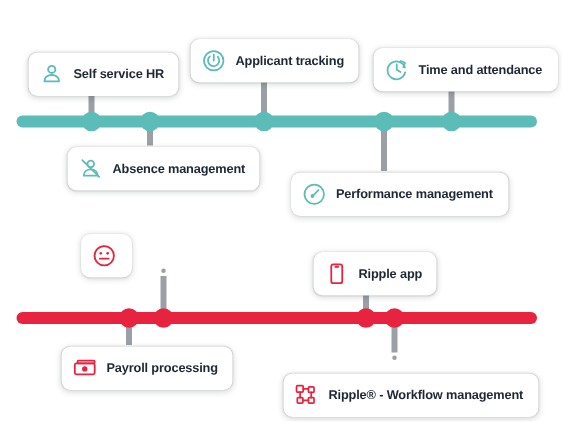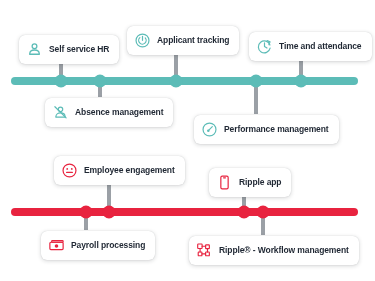--- a/index.html
+++ b/index.html
@@ -188,21 +188,20 @@
 
   <div class="card" style="left:54px; top:156px;">
     <span class="ico">
       <svg viewBox="0 0 20 20" fill="none" stroke="#E8233F" stroke-width="1.4" stroke-linecap="round">
         <circle cx="10" cy="10" r="7.6"></circle>
         <circle cx="7.3" cy="8.1" r="1.05" fill="#E8233F" stroke="none"></circle>
         <circle cx="12.7" cy="8.1" r="1.05" fill="#E8233F" stroke="none"></circle>
         <path d="M6.6 12.3h6.8"></path>
       </svg>
     </span>
-    <span class="label">Employee engagement</span>
   </div>
 
   <div class="card" style="left:209px; top:168px;">
     <span class="ico">
       <svg viewBox="0 0 20 20" fill="none" stroke="#E8233F" stroke-width="1.4" stroke-linejoin="round">
         <rect x="5.7" y="2.6" width="8.6" height="14.8" rx="1.6"></rect>
         <path d="M8.9 4.5h2.2" stroke-linecap="round"></path>
       </svg>
     </span>
     <span class="label">Ripple app</span>
@@ -212,21 +211,21 @@
     <span class="ico">
       <svg viewBox="0 0 20 20" fill="none" stroke="#E8233F" stroke-width="1.4" stroke-linejoin="round">
         <rect x="2.2" y="6.2" width="15.6" height="8.6" rx="1.2"></rect>
         <rect x="4.3" y="4.1" width="13.5" height="2" rx="0.8"></rect>
         <circle cx="10" cy="10.5" r="2.1" fill="#E8233F" stroke="none"></circle>
       </svg>
     </span>
     <span class="label">Payroll processing</span>
   </div>
 
-  <div class="card" style="left:189px; top:236px;">
+  <div class="card" style="left:189px; top:249px;">
     <span class="ico">
       <svg viewBox="0 0 20 20" fill="none" stroke="#E8233F" stroke-width="1.35" stroke-linejoin="round">
         <rect x="2.0" y="2.4" width="5.2" height="5.2" rx="0.7"></rect>
         <rect x="11.3" y="3.4" width="4.4" height="4.4" rx="0.7"></rect>
         <rect x="2.6" y="11.8" width="4.4" height="4.4" rx="0.7"></rect>
         <rect x="11.3" y="11.8" width="4.4" height="4.4" rx="0.7"></rect>
         <path d="M7.2 5.0h4.1M4.8 7.6v4.2M13.5 7.8v4.0M7.0 14.0h4.3" stroke-linecap="round"></path>
       </svg>
     </span>
     <span class="label">Ripple® - Workflow management</span>

